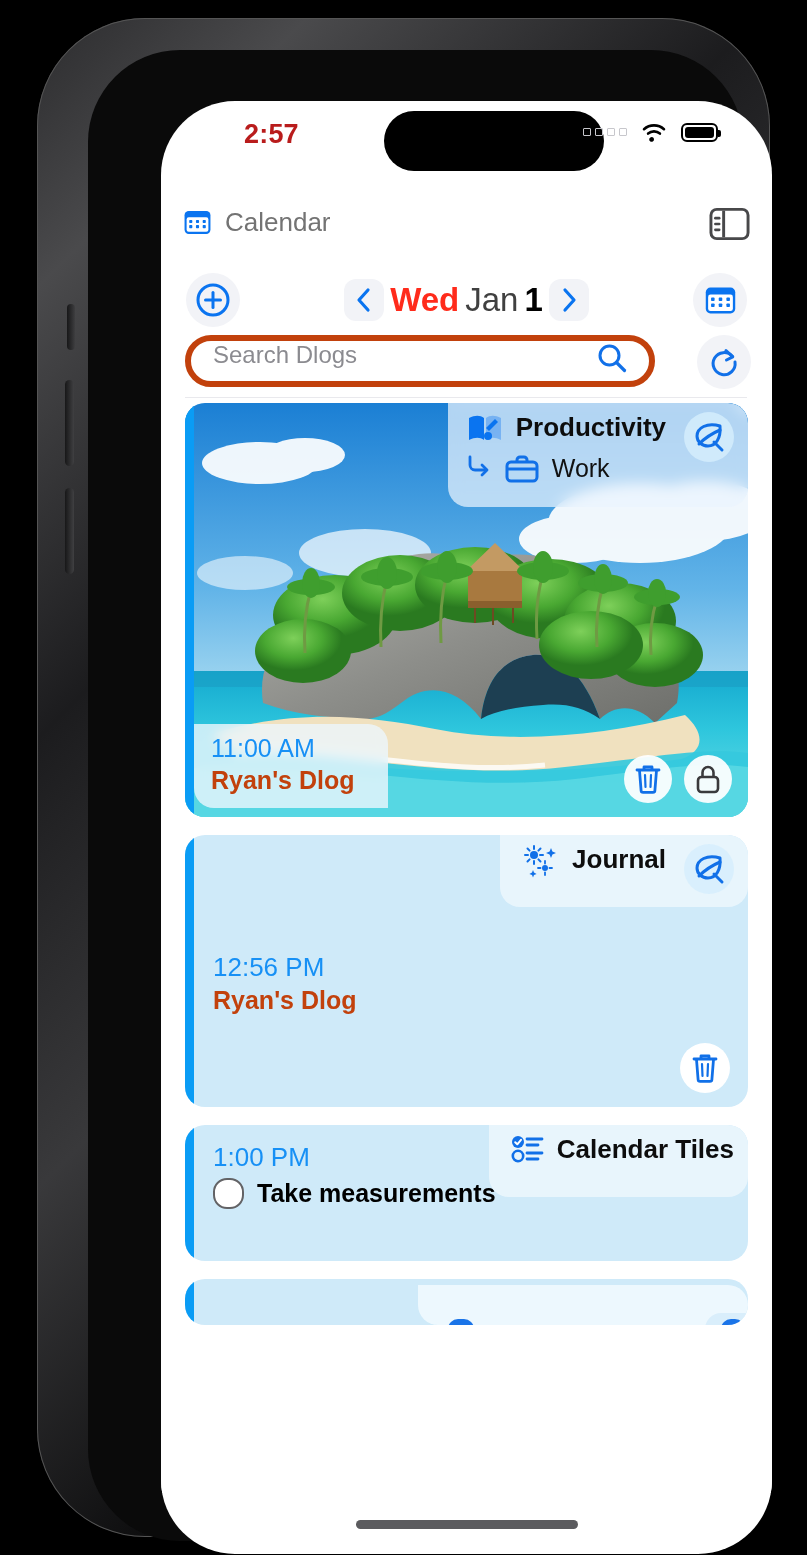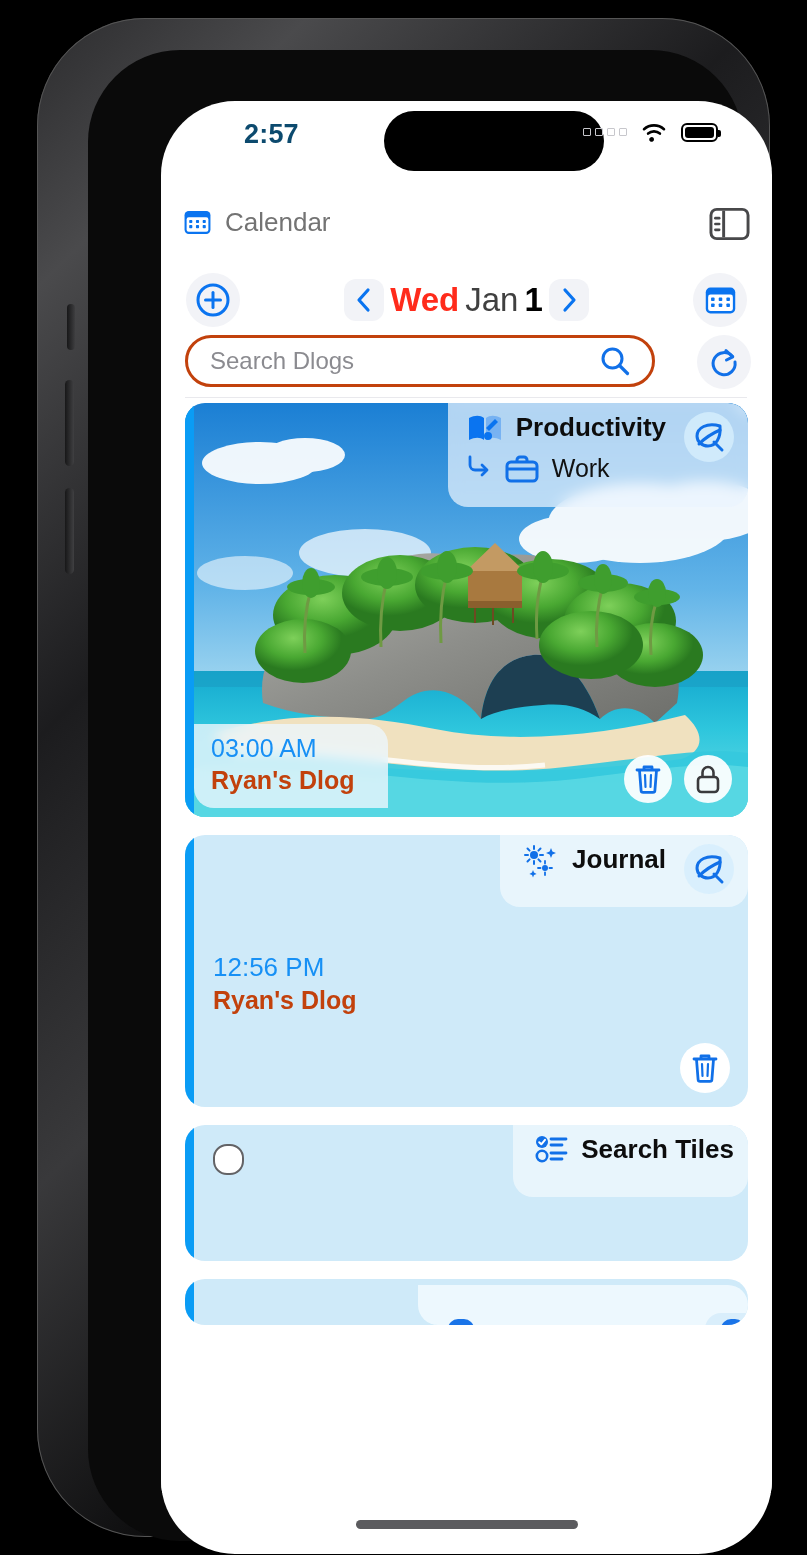--- a/index.html
+++ b/index.html
@@ -27,21 +27,21 @@
      background:linear-gradient(90deg,#171718,#3e3e40);}
   .btn-volup{position:absolute;left:28px;top:362px;width:9px;height:86px;border-radius:5px;
      background:linear-gradient(90deg,#171718,#404042);}
   .btn-voldn{position:absolute;left:28px;top:470px;width:9px;height:86px;border-radius:5px;
      background:linear-gradient(90deg,#171718,#404042);}
   .btn-power{position:absolute;right:28px;top:450px;width:9px;height:130px;border-radius:5px;
      background:linear-gradient(270deg,#171718,#404042);}
 
   
   .statusbar{position:absolute;left:0;top:0;width:611px;height:74px;}
-  .sb-time{position:absolute;left:83px;top:18px;font-size:27px;font-weight:bold;color:#0c4a6e;letter-spacing:.2px;}
+  .sb-time{position:absolute;left:83px;top:18px;font-size:27px;font-weight:bold;color:#b91c1c;letter-spacing:.2px;}
   .dyn-island{position:absolute;left:223px;top:10px;width:220px;height:60px;border-radius:34px;background:#000;}
   .sb-right{position:absolute;right:54px;top:20px;display:flex;align-items:center;gap:13px;}
   .sb-dots{display:flex;gap:4px;align-items:center;}
   .sb-dots i{display:block;width:6px;height:6px;border:1px solid #c7c7cc;border-radius:1px;}
   .sb-wifi{width:28px;height:22px;}
   .sb-batt{position:relative;width:37px;height:19px;border:2px solid #000;border-radius:6px;padding:2px;box-sizing:border-box;}
   .sb-batt::after{content:"";position:absolute;right:-5px;top:5px;width:3px;height:7px;border-radius:0 2px 2px 0;background:#000;}
   .sb-batt i{display:block;width:100%;height:100%;border-radius:3px;background:#000;}
 
   
@@ -62,21 +62,21 @@
   .date-nav{position:absolute;left:0;right:0;top:8px;display:flex;align-items:center;justify-content:center;gap:6px;}
   .chev{width:40px;height:42px;border-radius:12px;background:#f2f3f7;display:flex;align-items:center;justify-content:center;}
   .d-wed{font-size:33px;font-weight:bold;color:#ff2b1b;}
   .d-mon{font-size:33px;color:#404040;font-weight:400;}
   .d-day{font-size:33px;color:#000;font-weight:bold;}
 
   
   .search-row{position:absolute;left:0;top:232px;width:611px;height:62px;}
   .search-box{
     position:absolute;left:24px;top:2px;width:470px;height:52px;border-radius:26px;
-    background:#fff;border:3px solid #c2410c;box-sizing:border-box;display:flex;align-items:center;
+    background:#fff;border:6px solid #c2410c;box-sizing:border-box;display:flex;align-items:flex-start;
   }
   .search-input{
     flex:1;border:none;outline:none;background:transparent;font-size:24px;color:#3c3c43;
     padding:0 0 0 22px;font-family:"Liberation Sans",sans-serif;
   }
   .search-input::placeholder{color:#8b8b90;}
   .search-mag{margin-right:20px;flex:0 0 auto;}
   .btn-refresh{right:21px;top:2px;}
   .divider{position:absolute;left:24px;top:296px;width:562px;height:1px;background:#e9e9ed;}
 
@@ -393,21 +393,21 @@
                 <svg width="36" height="30" viewBox="0 0 36 30">
                   <rect x="3" y="8" width="30" height="19" rx="4" fill="none" stroke="#1170e8" stroke-width="3"></rect>
                   <path d="M13 8V6a3 3 0 0 1 3-3h4a3 3 0 0 1 3 3v2" fill="none" stroke="#1170e8" stroke-width="3"></path>
                   <line x1="3" y1="15" x2="33" y2="15" stroke="#1170e8" stroke-width="3"></line>
                 </svg>
                 <span class="badge-sub">Work</span>
               </div>
             </div>
 
             <div class="time-chip">
-              <div class="t-time">03:00 AM</div>
+              <div class="t-time">11:00 AM</div>
               <div class="t-title">Ryan's Dlog</div>
             </div>
 
             <div class="act-row">
               <button class="act-btn">
                 <svg width="30" height="32" viewBox="0 0 30 32">
                   <path d="M4 7h22" stroke="#1170e8" stroke-width="2.8" stroke-linecap="round"></path>
                   <path d="M11 7V4h8v3" fill="none" stroke="#1170e8" stroke-width="2.8" stroke-linejoin="round"></path>
                   <path d="M6.5 7.5l1.6 20a2 2 0 0 0 2 1.9h9.8a2 2 0 0 0 2-1.9l1.6-20" fill="none" stroke="#1170e8" stroke-width="2.8" stroke-linejoin="round"></path>
                   <g stroke="#1170e8" stroke-width="2.2" stroke-linecap="round">
@@ -490,27 +490,29 @@
               <div class="badge-row">
                 <svg width="34" height="30" viewBox="0 0 34 30">
                   <circle cx="7" cy="8" r="6" fill="#1170e8"></circle>
                   <polyline points="4.2,8.2 6.3,10.3 10,5.8" fill="none" stroke="#fff" stroke-width="2" stroke-linecap="round" stroke-linejoin="round"></polyline>
                   <circle cx="7" cy="22" r="5.2" fill="none" stroke="#1170e8" stroke-width="2.6"></circle>
                   <line x1="16" y1="5" x2="31" y2="5" stroke="#1170e8" stroke-width="2.8" stroke-linecap="round"></line>
                   <line x1="16" y1="11" x2="27" y2="11" stroke="#1170e8" stroke-width="2.8" stroke-linecap="round"></line>
                   <line x1="16" y1="19" x2="31" y2="19" stroke="#1170e8" stroke-width="2.8" stroke-linecap="round"></line>
                   <line x1="16" y1="25" x2="27" y2="25" stroke="#1170e8" stroke-width="2.8" stroke-linecap="round"></line>
                 </svg>
-                <span class="badge-title">Search Tiles</span>
+                <span class="badge-title">Calendar Tiles</span>
               </div>
             </div>
 
             <div class="body-text tiles-body">
+              <div class="t-time-pl">1:00 PM</div>
               <div class="check-row">
                 <span class="checkbox"></span>
+                <span class="task-label">Take measurements</span>
               </div>
             </div>
           </div>
 
           <div class="card card-partial">
             <div class="accent"></div>
             <div class="partial-hint"></div>
             <div class="partial-dot1"></div>
             <div class="partial-dot2"></div>
             <div class="partial-dot3"></div>

